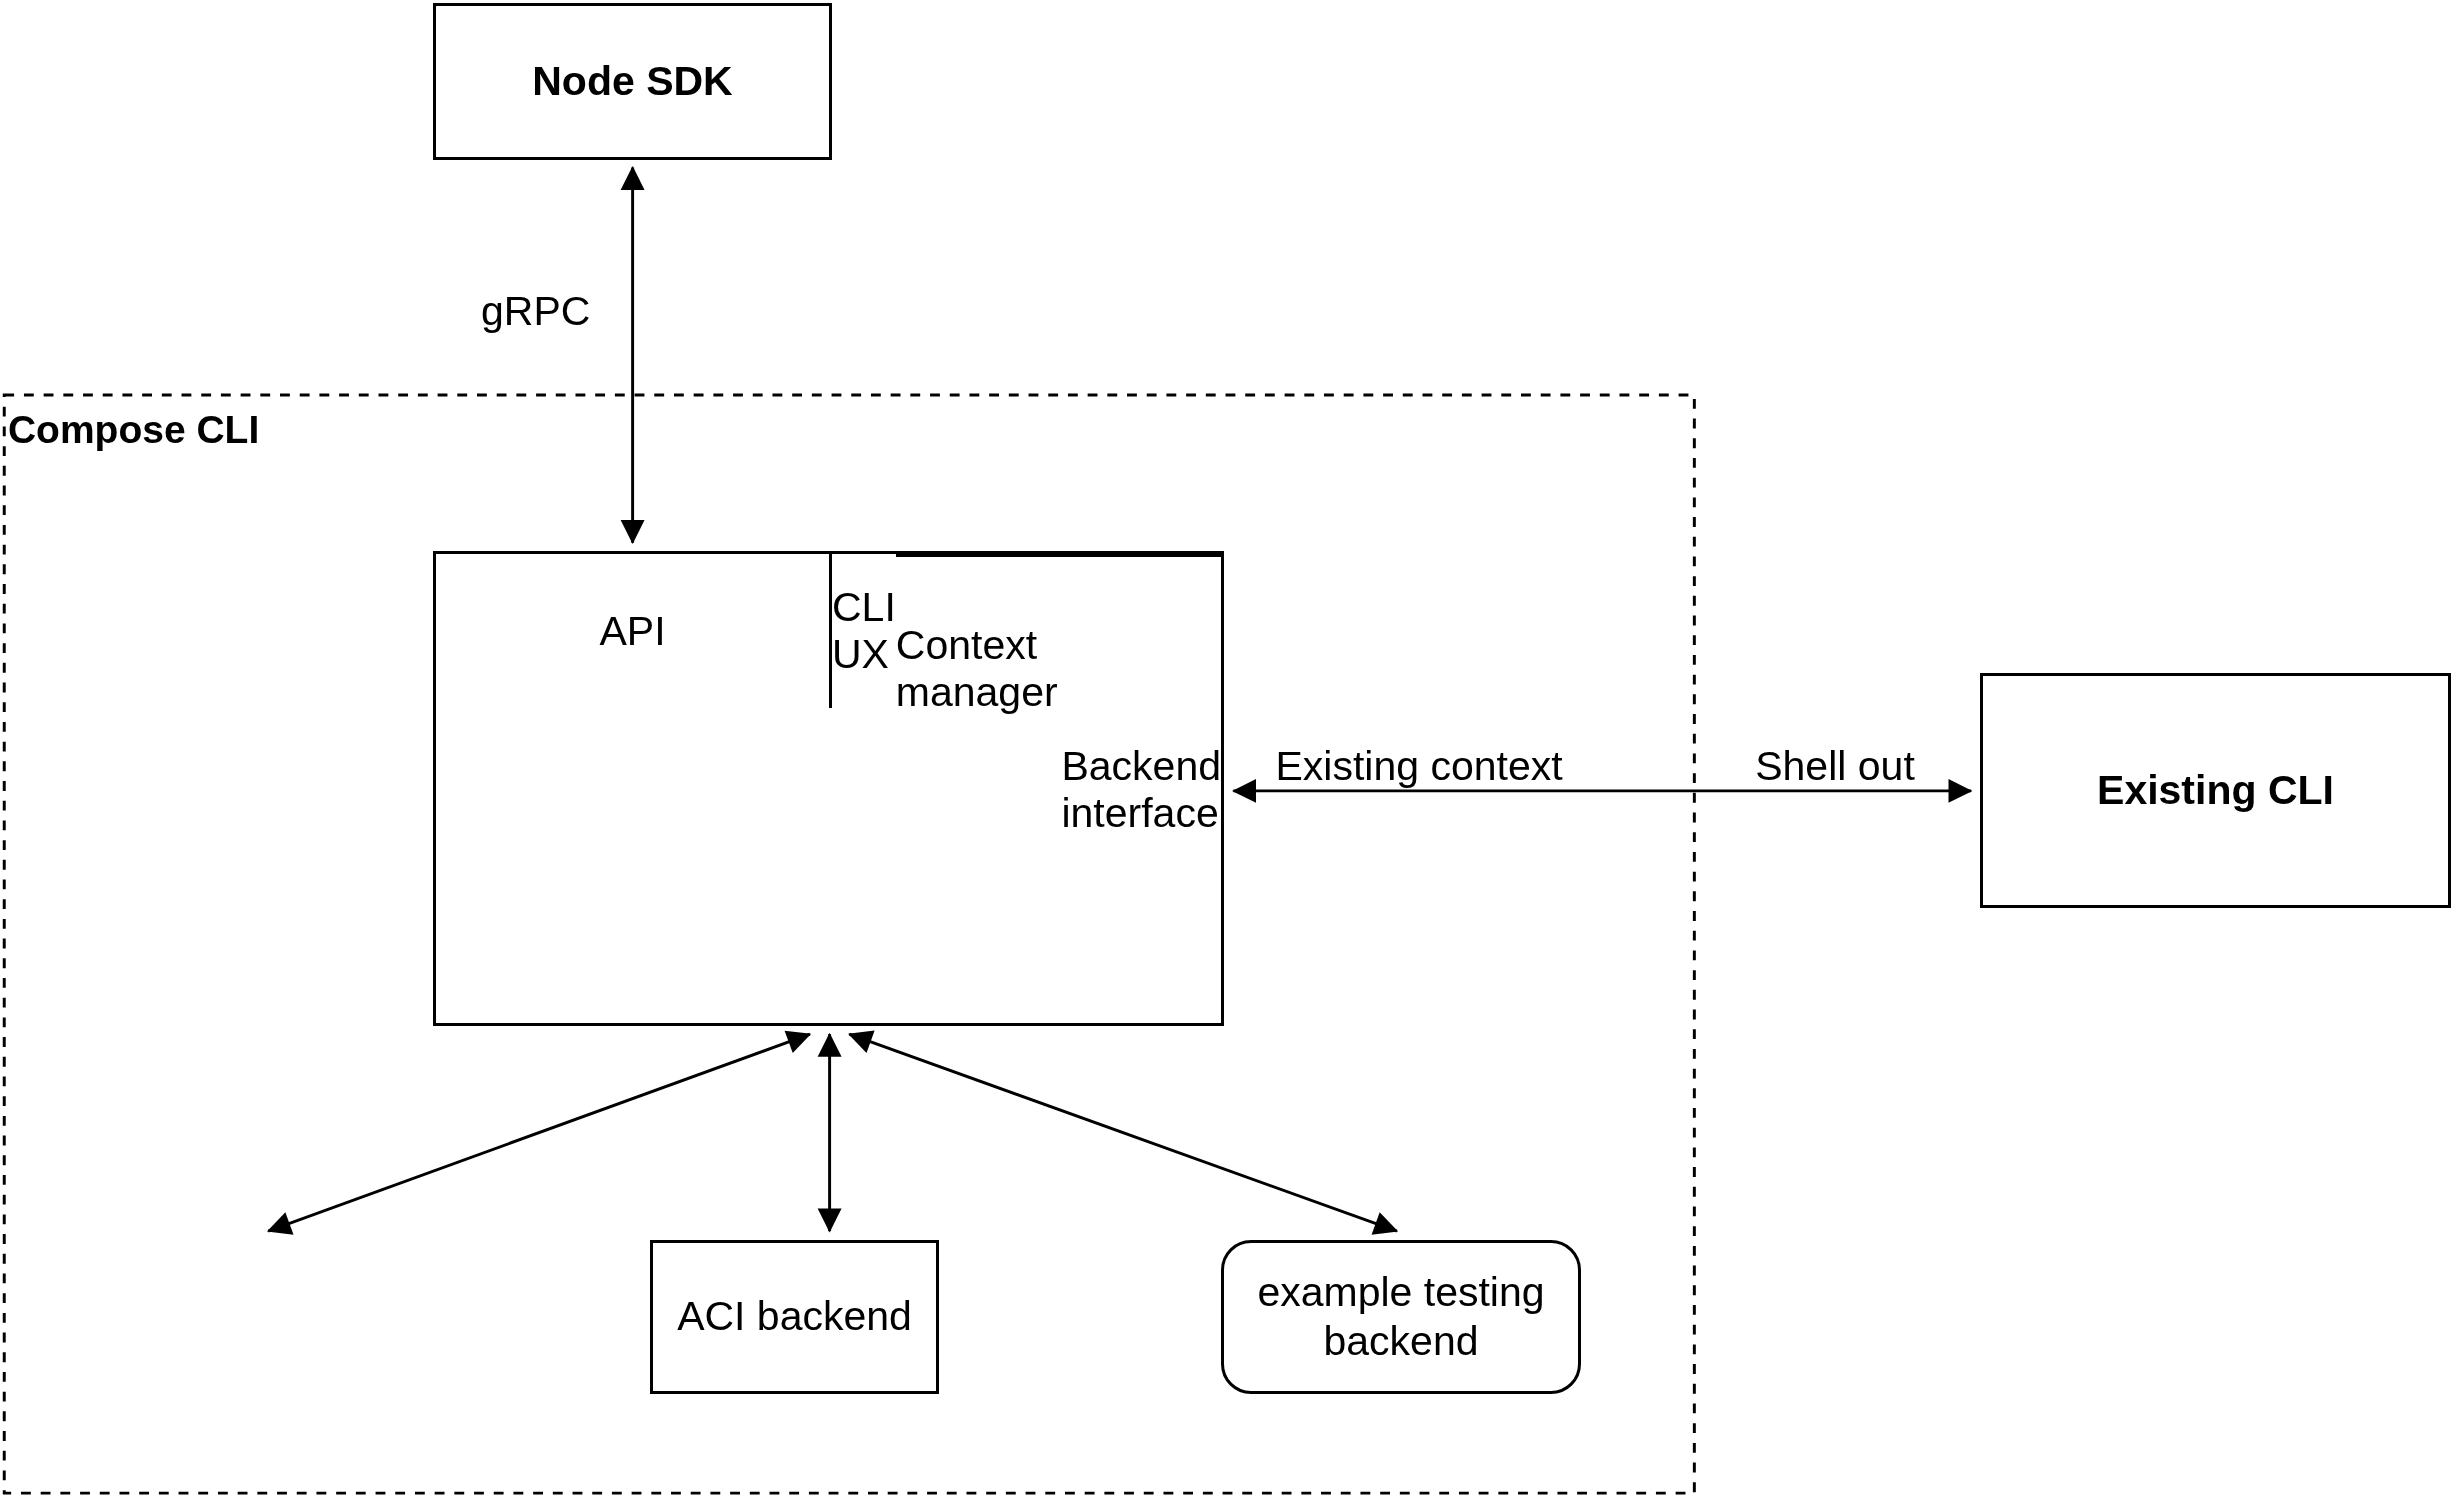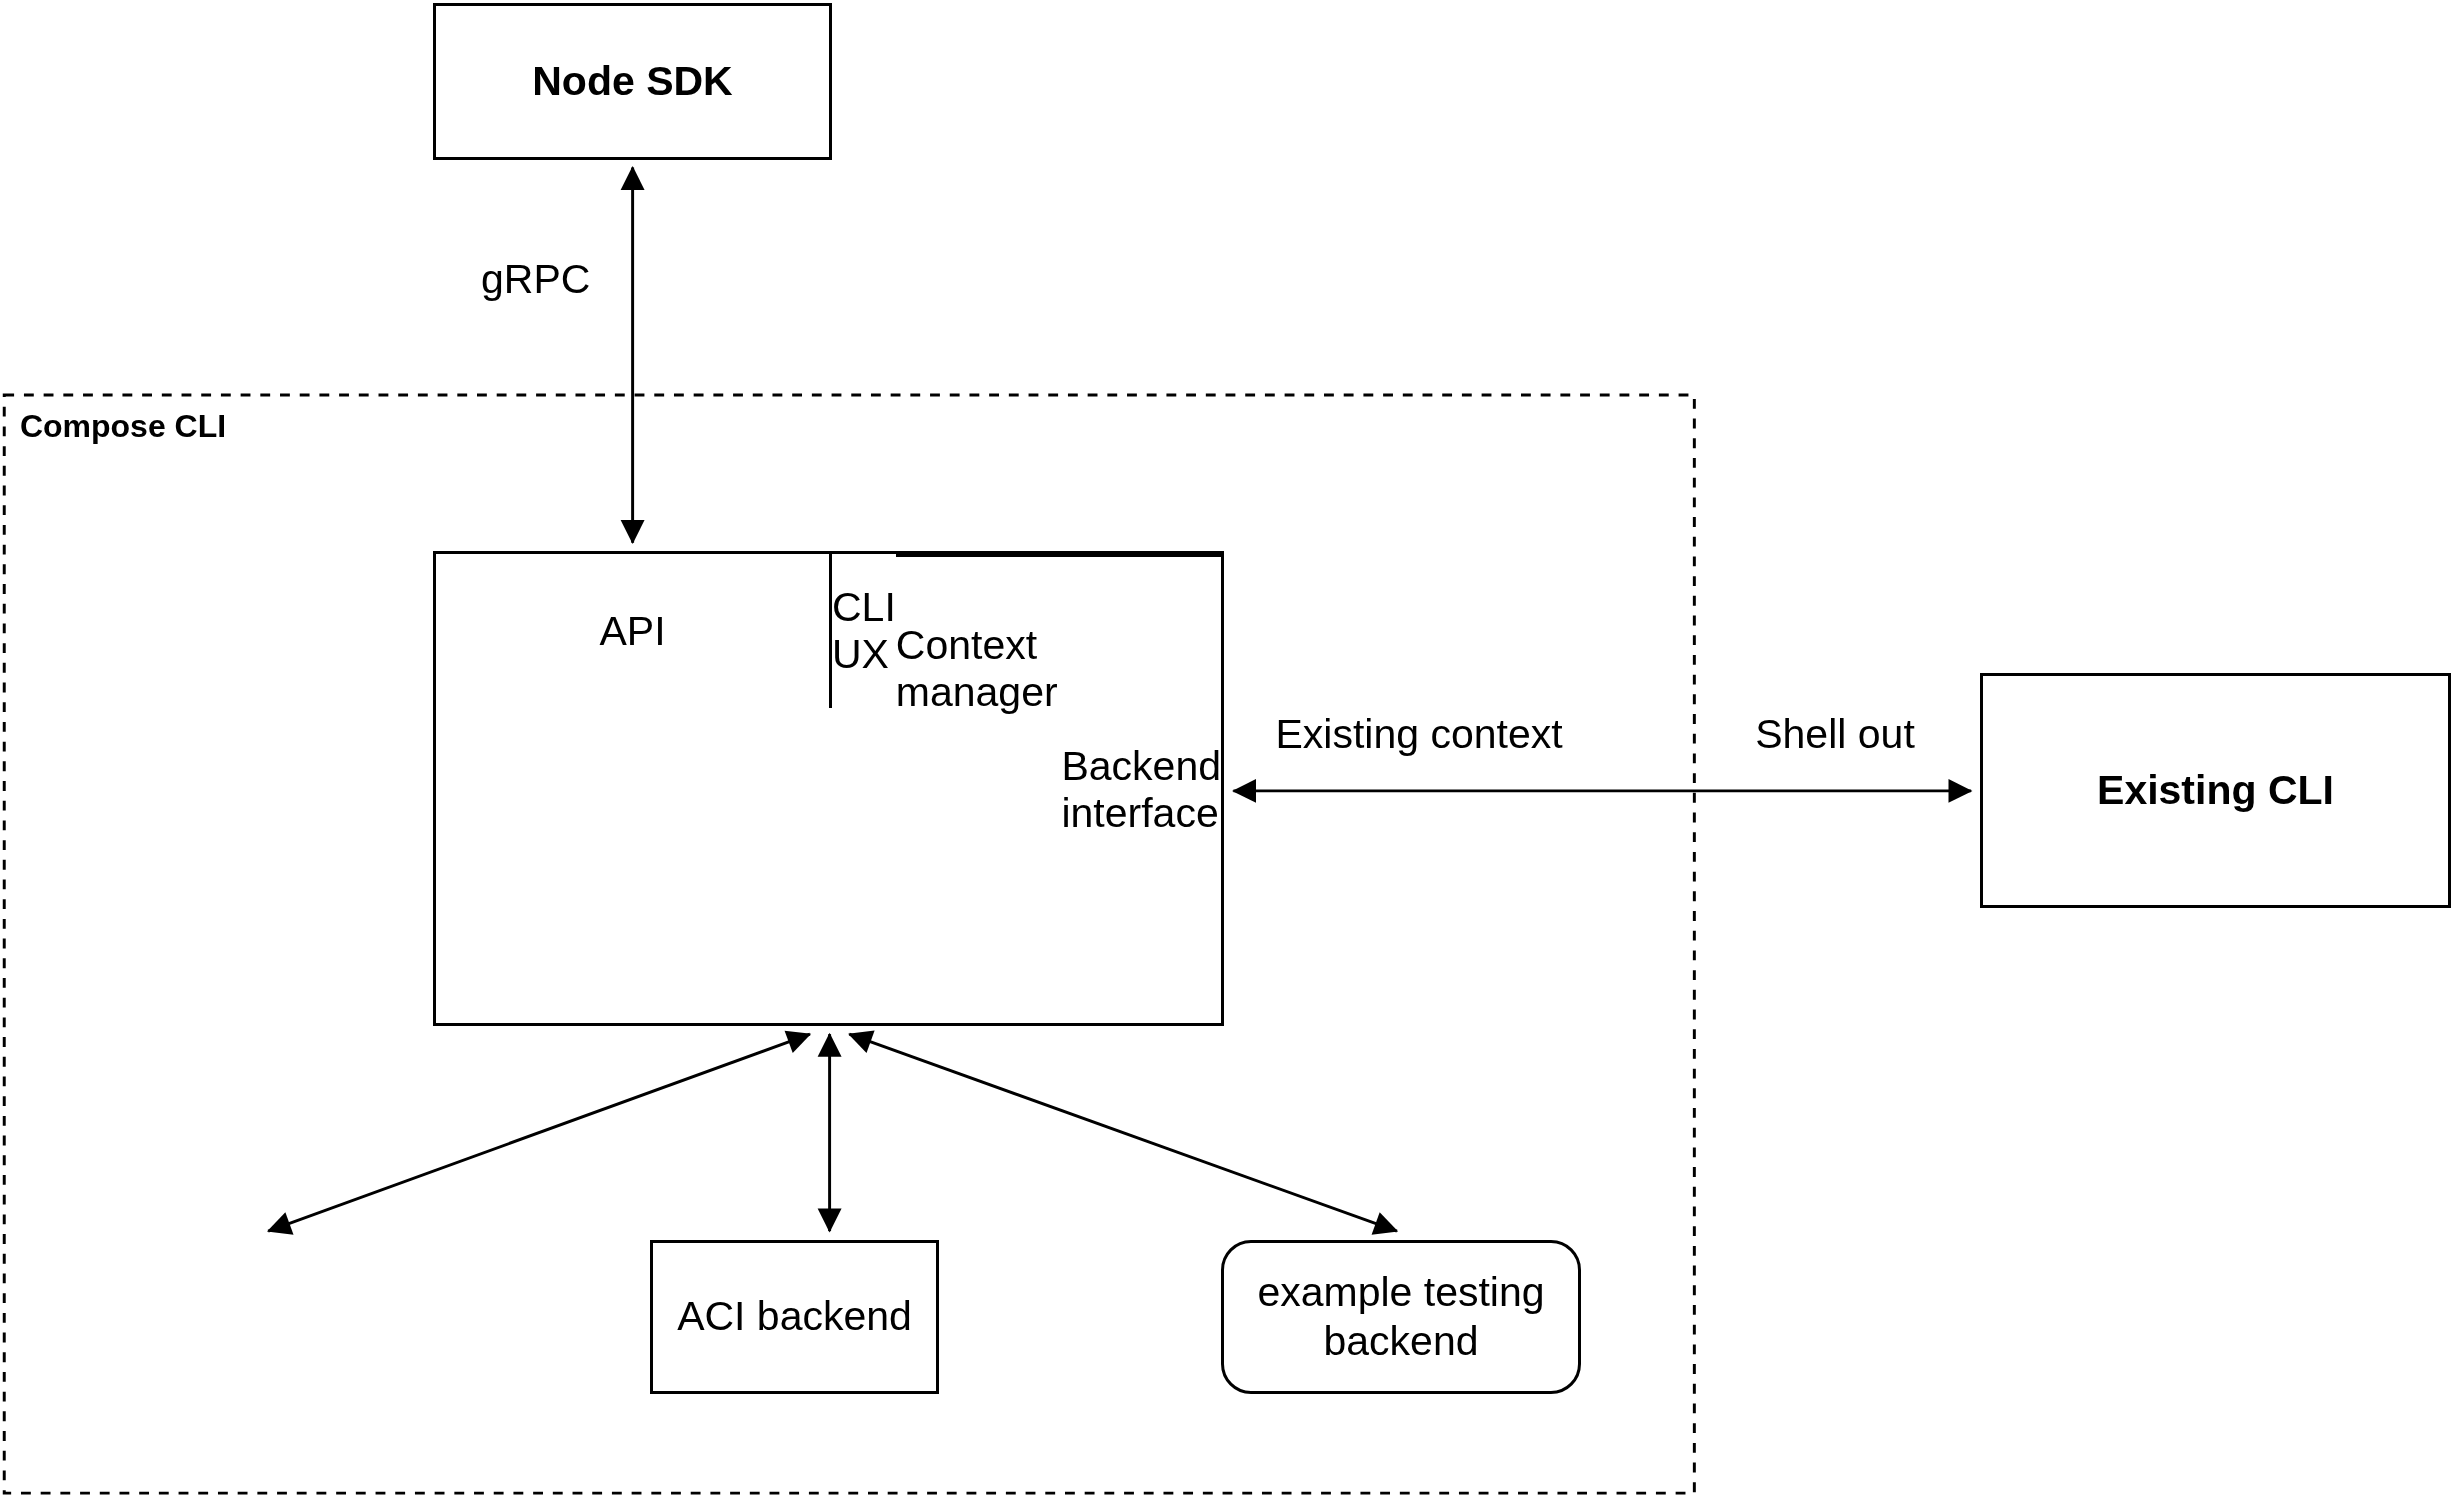--- a/index.html
+++ b/index.html
@@ -59,30 +59,30 @@
     flex:1; border-top:3px solid #000000;
     display:flex; align-items:center; justify-content:flex-end;
     box-sizing:border-box;
   }
   .edge-label {
     position:absolute;
     font-size:41px;
     white-space:nowrap;
     z-index:3;
     background:transparent;
+    margin-top:32px;
   }
   .centered { transform:translateX(-50%); }
   .group-label {
     position:absolute;
     left:7.9px; top:408px;
-    font-size:32px;
+    font-size:39px;
     font-weight:bold;
     z-index:3;
     white-space:nowrap;
-    margin-left:12px;
   }
 </style>
 </head>
 <body>
 
 <div class="canvas">
 
   <svg class="wires" viewBox="0 0 2492 1524" xmlns="http://www.w3.org/2000/svg">
     <defs>
       <marker id="ah" viewBox="0 0 10 10" refX="9" refY="5" markerWidth="9" markerHeight="9" orient="auto-start-reverse" markerUnits="strokeWidth">

